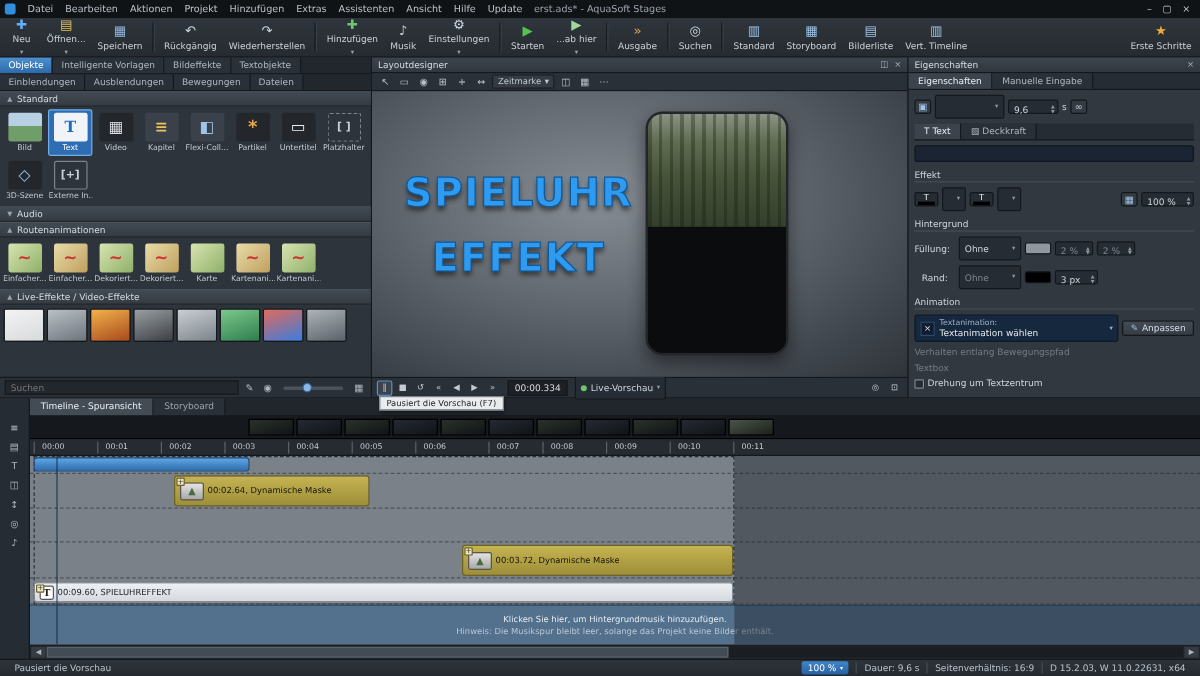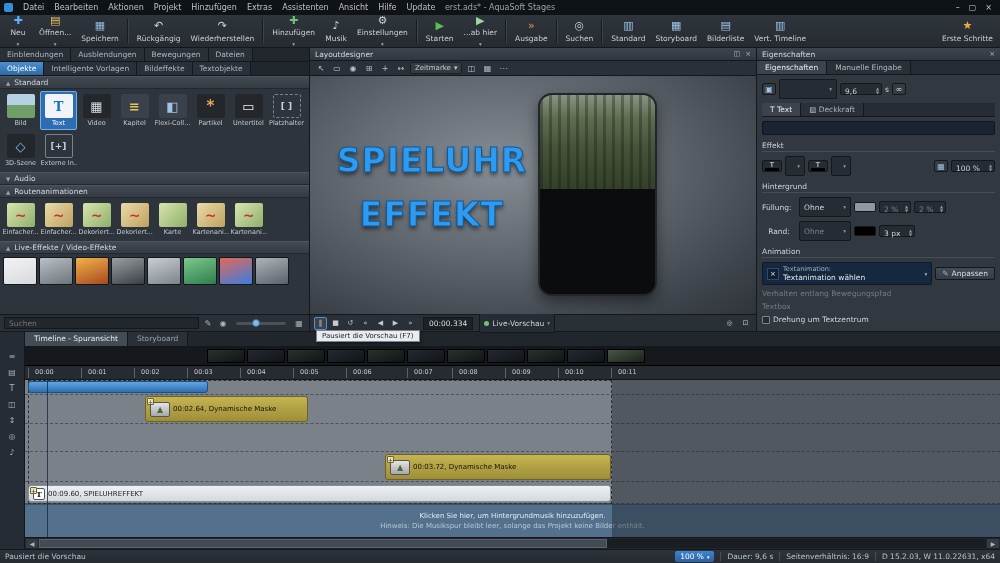--- a/index.html
+++ b/index.html
@@ -140,21 +140,21 @@
   .tl-music{position:absolute;left:0;right:0;top:124px;bottom:0;background:#53708d;border-top:1px solid #3a546e;display:flex;flex-direction:column;align-items:center;justify-content:center;gap:2px;color:#e4ecf3;font-size:7px;}
   .tl-music .dim2{color:#b9c7d4;}
   .tl-dimzone{position:absolute;top:0;bottom:0;left:587px;right:0;background:rgba(26,31,37,.42);pointer-events:none;}
   .playhead{position:absolute;left:22px;top:0;bottom:0;width:1px;background:rgba(20,42,64,.8);z-index:5;}
   .tl-scroll{height:12px;background:#21262c;border-top:1px solid #14171b;display:flex;align-items:center;gap:1px;padding:1px;flex:0 0 auto;}
   .sb-arrow{width:12px;height:9px;background:#343b43;display:flex;align-items:center;justify-content:center;font-size:6px;color:#aeb6bf;flex:0 0 auto;}
   .sb-track{flex:1;height:9px;background:#1a1e23;position:relative;}
   .sb-thumb{position:absolute;left:0;width:60%;top:0;bottom:0;background:#434b54;border:1px solid #5a626b;}
 
   
-  .statusbar{height:14px;background:linear-gradient(#2d333a,#262b31);border-top:1px solid #14171b;display:flex;align-items:center;padding:0 5px;font-size:7.5px;color:#b9c1c9;gap:6px;flex:0 0 auto;}
+  .statusbar{height:14px;background:linear-gradient(#2d333a,#262b31);border-top:1px solid #14171b;display:flex;align-items:center;padding:0 12px;font-size:7.5px;color:#b9c1c9;gap:6px;flex:0 0 auto;}
   .sb-right{margin-left:auto;display:flex;align-items:center;gap:6px;}
   .sb-sep{width:1px;height:9px;background:#454d56;}
   .zoom-badge{background:linear-gradient(#3e86cc,#2a62a2);color:#fff;padding:0 5px;border-radius:2px;height:11px;display:flex;align-items:center;gap:3px;}
   .zoom-badge .arr{font-size:5px;}
 </style>
 </head>
 <body>
 
 <div class="app">
 
@@ -327,31 +327,31 @@
           <span>Erste Schritte</span>
         </span>
     </div>
   </div>
 
   <div class="main">
 
     <div class="left-panel">
       <div class="lp-tabs">
 
+      <span class="lp-tab active-blue">Objekte</span>
+          <span class="lp-tab">Intelligente Vorlagen</span>
+          <span class="lp-tab">Bildeffekte</span>
+          <span class="lp-tab">Textobjekte</span>
+        </div>
+      <div class="lp-tabs">
+
       <span class="lp-tab">Einblendungen</span>
           <span class="lp-tab">Ausblendungen</span>
           <span class="lp-tab">Bewegungen</span>
           <span class="lp-tab">Dateien</span>
-        </div>
-      <div class="lp-tabs">
-
-      <span class="lp-tab active-blue">Objekte</span>
-          <span class="lp-tab">Intelligente Vorlagen</span>
-          <span class="lp-tab">Bildeffekte</span>
-          <span class="lp-tab">Textobjekte</span>
         </div>
 
       <div class="lp-sec">
         <span class="caret">▲</span>
         <span>Standard</span>
       </div>
       <div class="lp-grid">
 
       <div class="pal-item icon-bild">
           <span class="pal-icon"></span>

